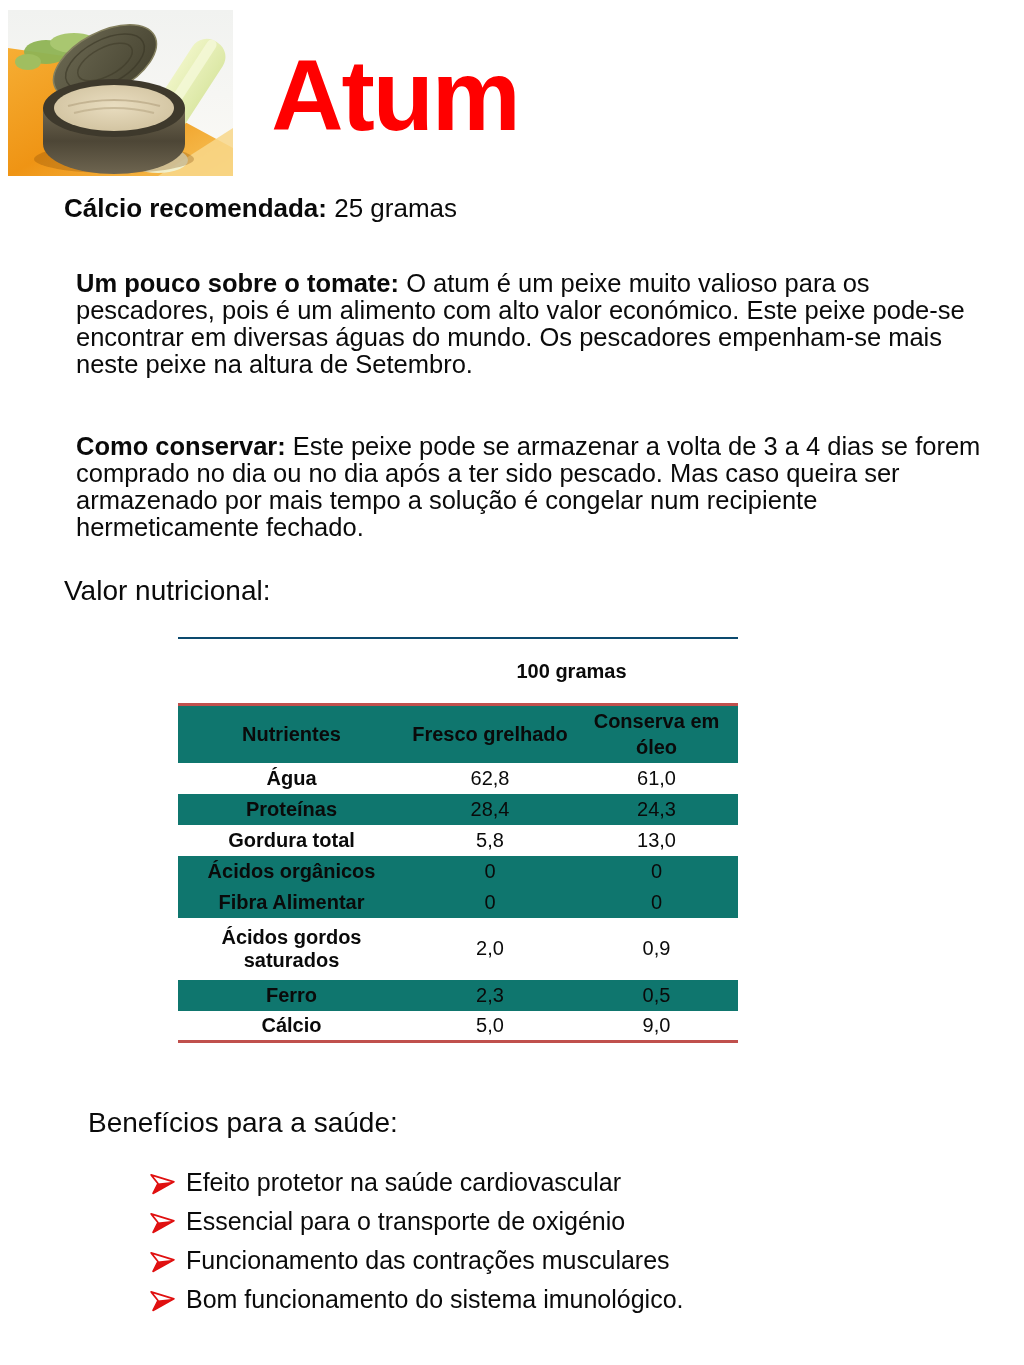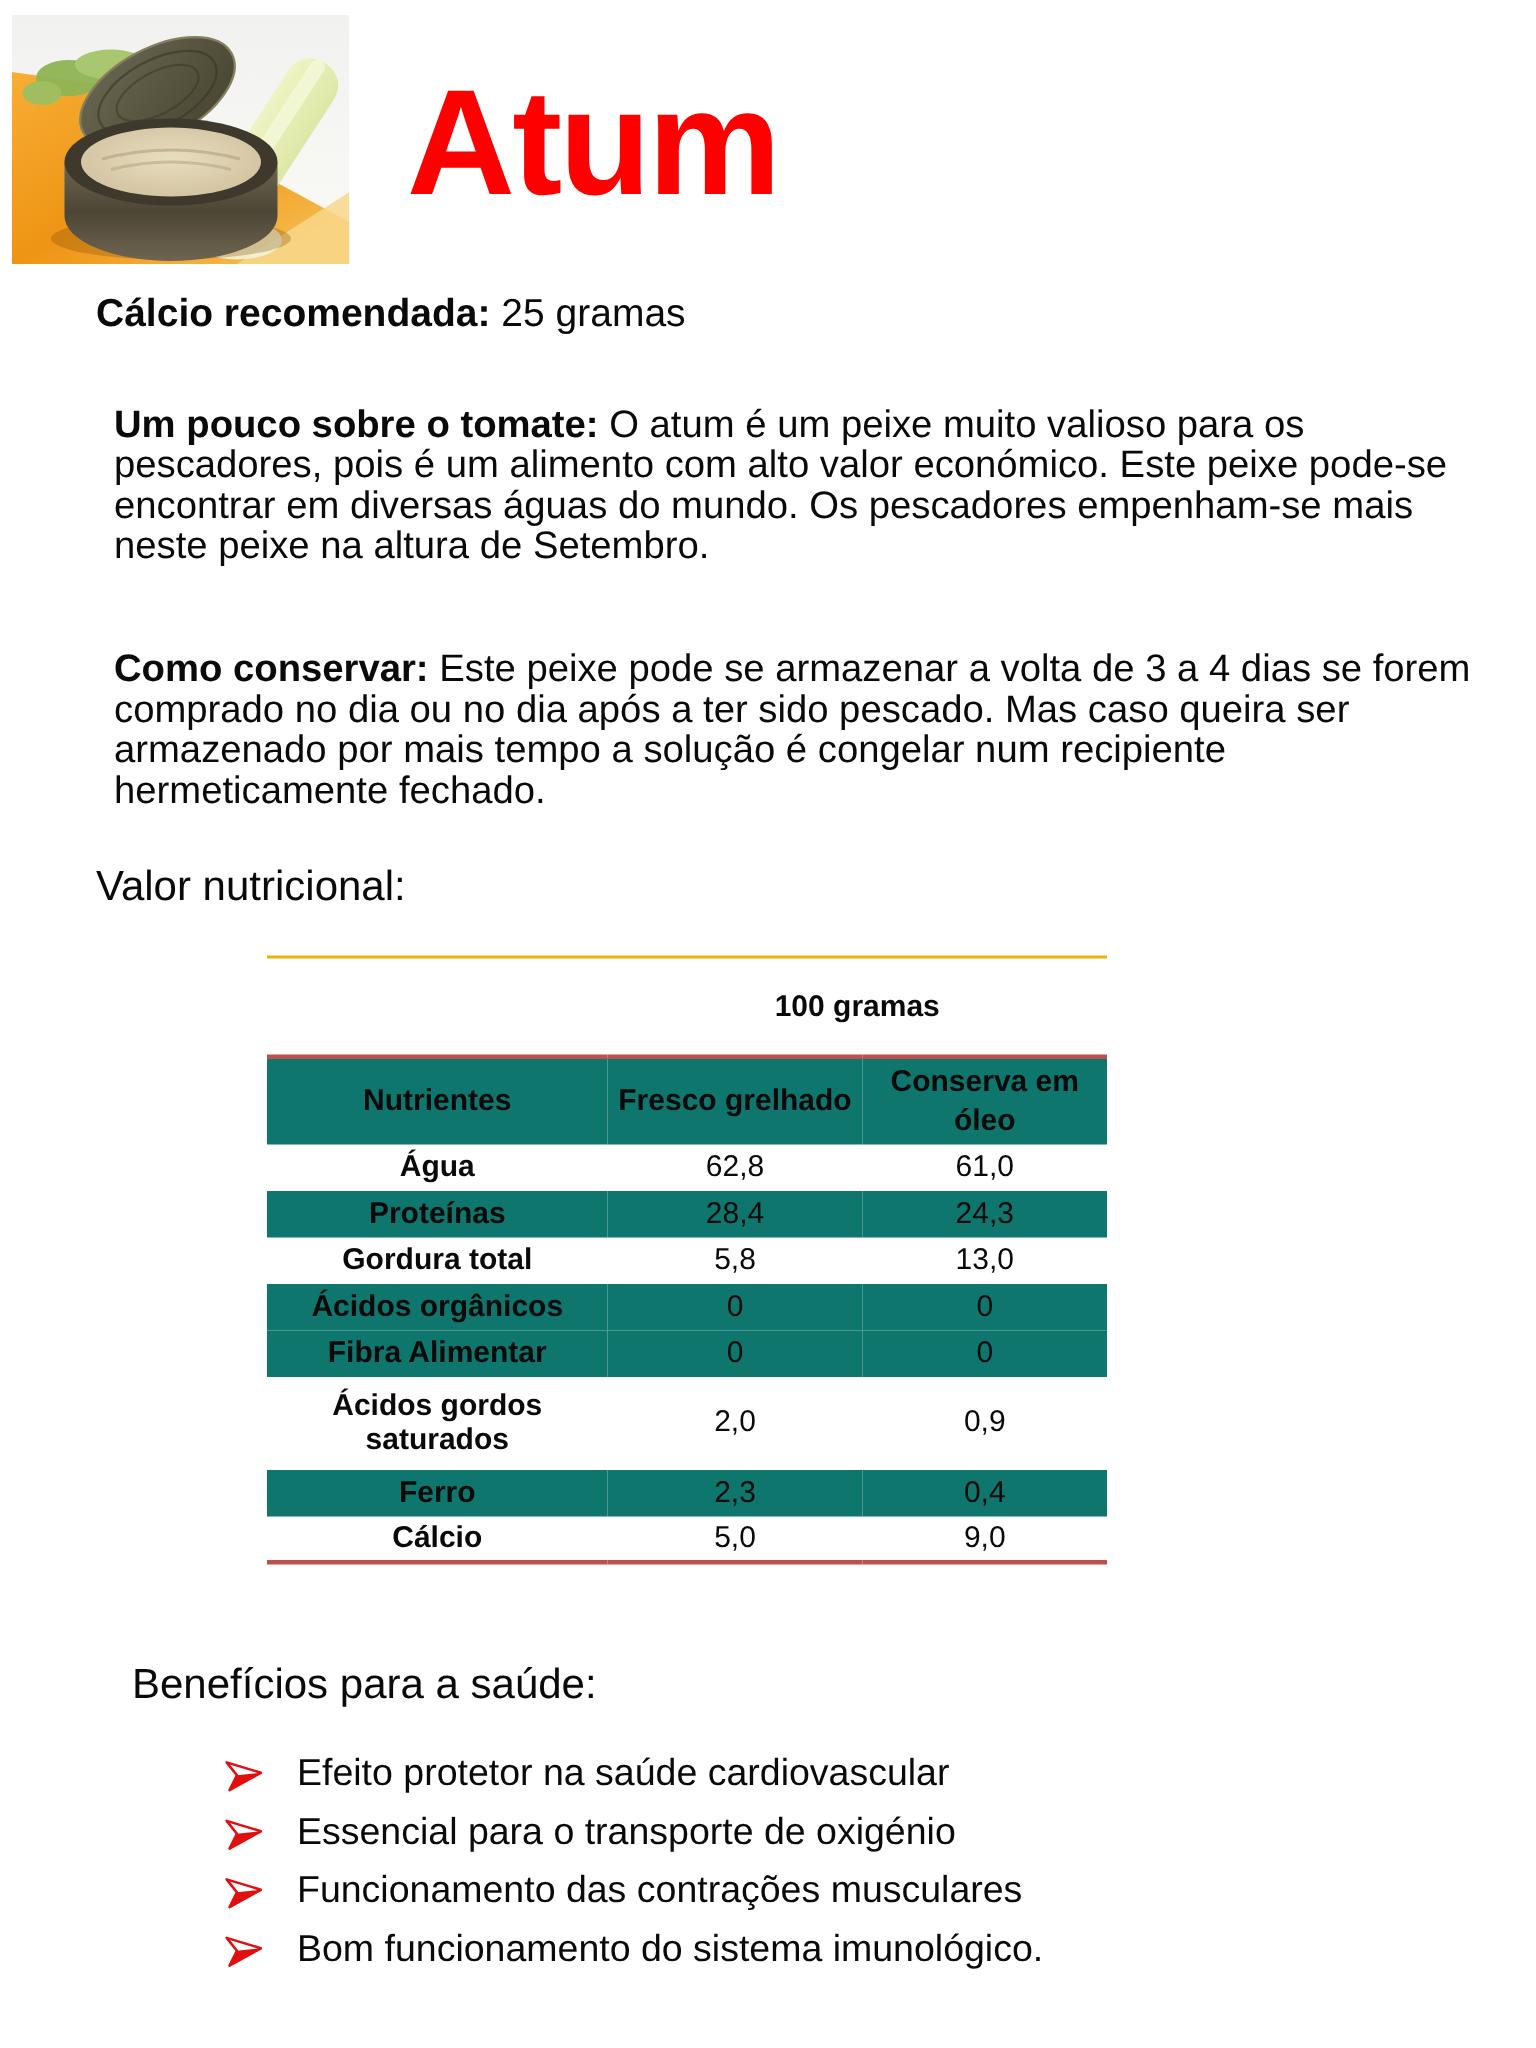--- a/index.html
+++ b/index.html
@@ -19,40 +19,40 @@
   
   .portion{position:absolute;left:64px;top:193px;margin:0;font-size:26px;}
   .para{position:absolute;left:64px;margin:12px;width:912px;font-size:25.5px;line-height:27px;}
   .about{top:258px;}
   .conserve{top:421px;}
   .h2{position:absolute;margin:0;font-size:28px;font-weight:normal;}
   .nutri-heading{left:64px;top:575px;}
   .benefits-heading{left:88px;top:1107px;}
   
   .tablewrap{position:absolute;left:178px;top:637px;width:560px;}
-  .caption-row{border-top:2px solid #eab308;height:64px;display:flex;align-items:center;}
+  .caption-row{border-top:2px solid #0c4a6e;height:64px;display:flex;align-items:center;}
   .caption{margin-left:227px;width:333px;text-align:center;font-weight:bold;font-size:20px;}
   table.nutri{
     width:560px;border-collapse:collapse;table-layout:fixed;
     border-top:3px solid #c0504d;border-bottom:3px solid #c0504d;
     font-size:20px;
   }
   table.nutri col.c1{width:227px;}
   table.nutri col.c2{width:170px;}
   table.nutri col.c3{width:163px;}
   table.nutri th,table.nutri td{padding:0 6px;text-align:center;vertical-align:middle;font-weight:normal;}
   table.nutri .lbl{font-weight:bold;text-align:center;}
   tr.hdr{height:58px;}
   tr.hdr th{font-weight:bold;line-height:1.3;}
   tr.r{height:31px;}
   tr.tall{height:62px;}
   tr.pink{background:#0f766e;}
   
   .benefits{position:absolute;left:151px;top:1163px;margin:0;padding:0;list-style:none;}
-  .benefits li{display:flex;align-items:center;height:39px;font-size:25px;gap:23px;}
+  .benefits li{display:flex;align-items:center;height:39px;font-size:25px;gap:11px;}
   .arrow{width:24px;height:22px;flex:0 0 24px;transform:rotate(-6deg);}
 </style>
 </head>
 <body>
 
 <div class="page">
 
   <div class="photo">
     <svg width="225" height="166" viewBox="0 0 225 166" xmlns="http://www.w3.org/2000/svg">
       <defs>
@@ -174,21 +174,21 @@
           <td>0</td>
         </tr>
         <tr class="tall">
           <td class="lbl">Ácidos gordos saturados</td>
           <td>2,0</td>
           <td>0,9</td>
         </tr>
         <tr class="r pink">
           <td class="lbl">Ferro</td>
           <td>2,3</td>
-          <td>0,4</td>
+          <td>0,5</td>
         </tr>
         <tr class="r">
           <td class="lbl">Cálcio</td>
           <td>5,0</td>
           <td>9,0</td>
         </tr>
       </tbody>
     </table>
   </div>
 

